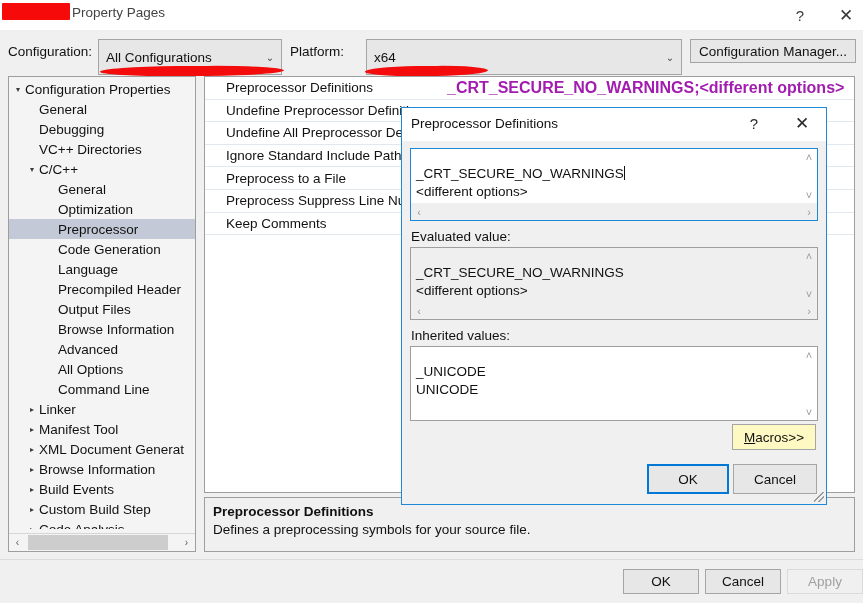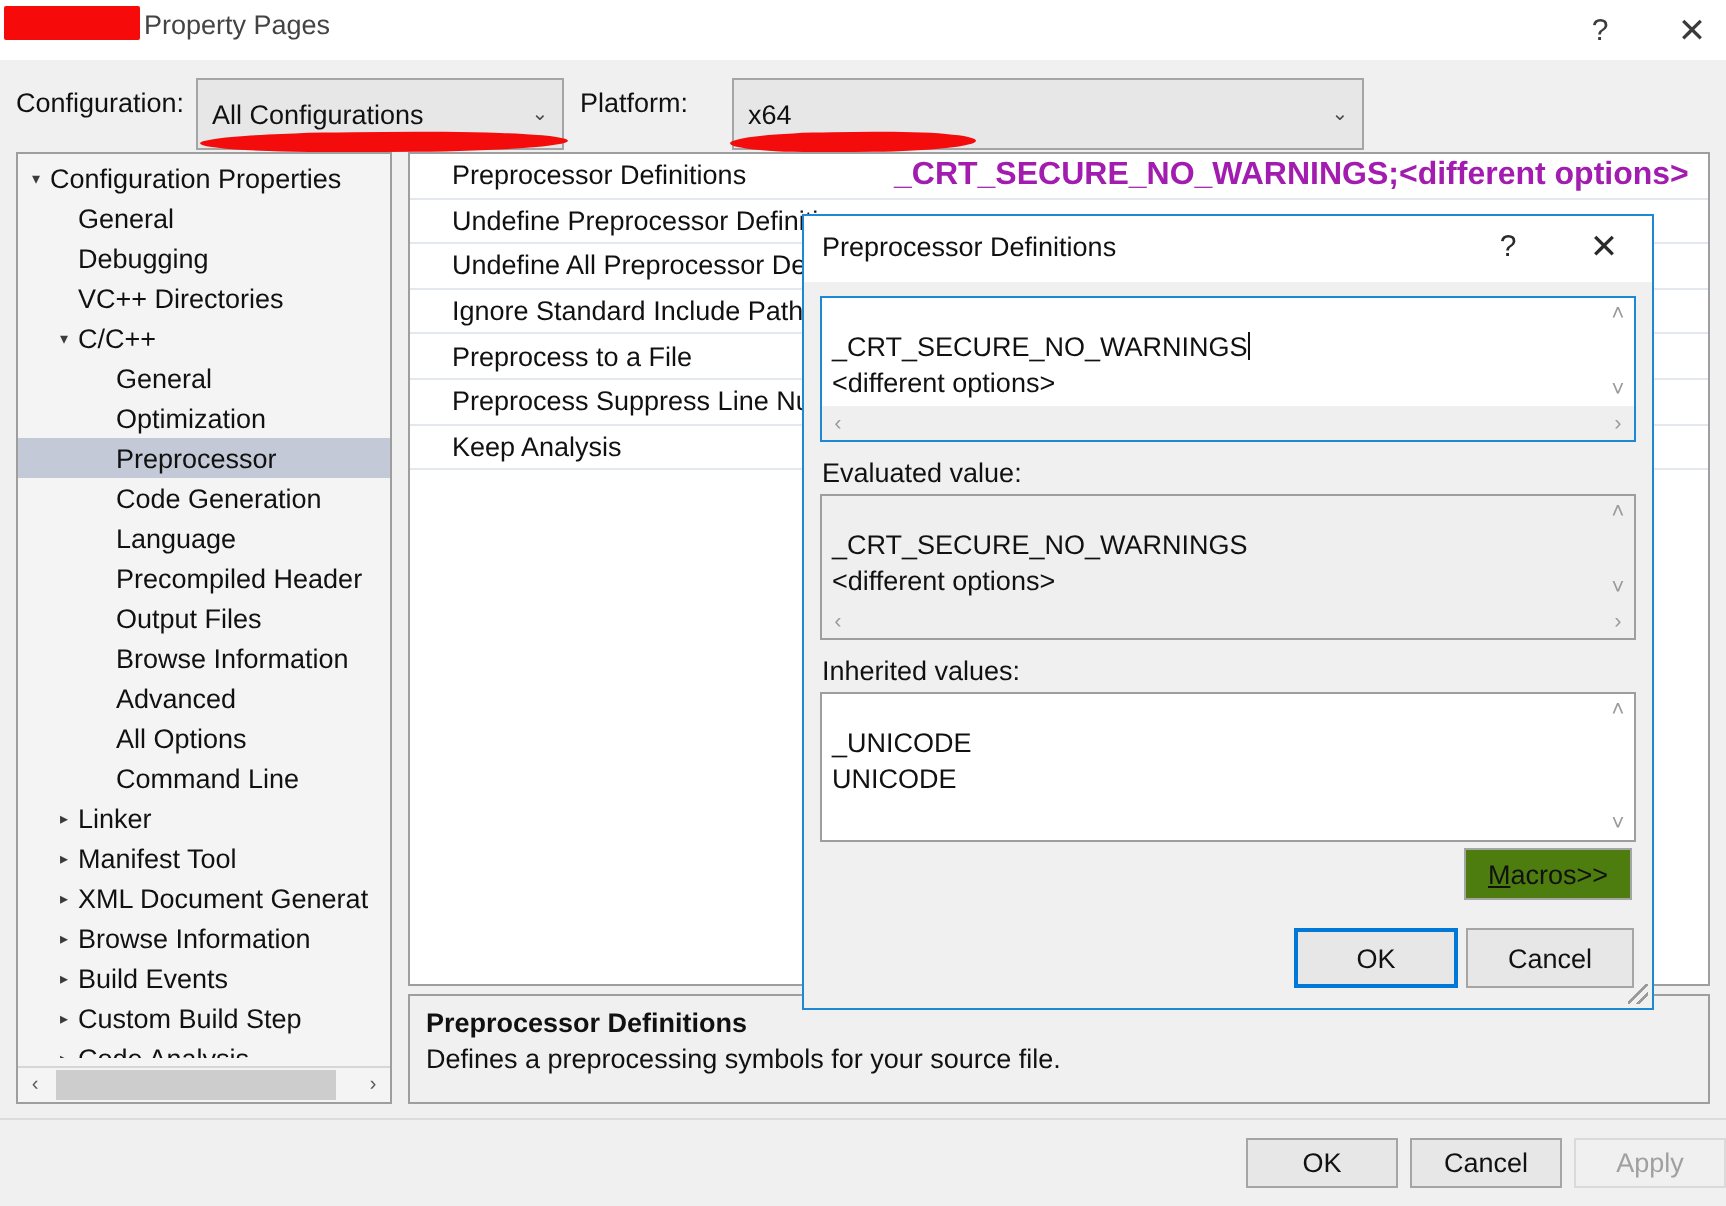--- a/index.html
+++ b/index.html
@@ -414,21 +414,21 @@
     font-size: 13.5px;
     color: #111;
     white-space: nowrap;
   }
   #inherit-label .mnemonic { text-decoration: underline; }
 
   #btn-macros {
     position: absolute;
     left: 330px; top: 316px;
     width: 84px; height: 26px;
-    background: #4d7c0f;
+    background: #fef9c3;
     border: 1px solid #a5a5a5;
     box-sizing: border-box;
     font-family: "Liberation Sans", sans-serif;
     font-size: 13.5px;
     color: #111;
     cursor: default;
     padding: 0;
   }
   #btn-macros .mnemonic { text-decoration: underline; }
 
@@ -485,20 +485,21 @@
       <div class="combo-text">All Configurations</div>
       <div class="chev">⌄</div>
     </div>
 
     <div class="field-label" id="label-platform">Platform:</div>
     <div class="combo" id="combo-platform">
       <div class="combo-text">x64</div>
       <div class="chev">⌄</div>
     </div>
 
+    <button id="config-manager-btn">Configuration Manager...</button>
   </div>
 
   <div class="red-stroke" id="red-underline-config"></div>
   <div class="red-stroke" id="red-underline-platform"></div>
 
   <div id="tree-panel">
     <div id="tree-list">
         <div class="tree-row ind0">
           <span class="tree-arrow">▾</span>
           <span class="tree-label">Configuration Properties</span>
@@ -619,21 +620,21 @@
       </div>
       <div class="prop-row">
         <div class="prop-name">Preprocess to a File</div>
         <div class="prop-value"></div>
       </div>
       <div class="prop-row">
         <div class="prop-name">Preprocess Suppress Line Numbers</div>
         <div class="prop-value"></div>
       </div>
       <div class="prop-row">
-        <div class="prop-name">Keep Analysis</div>
+        <div class="prop-name">Keep Comments</div>
         <div class="prop-value"></div>
       </div>
     </div>
 
   <div id="desc-panel">
     <div id="desc-title">Preprocessor Definitions</div>
     <div id="desc-text">Defines a preprocessing symbols for your source file.</div>
   </div>
 
   <div id="bottom-bar">

